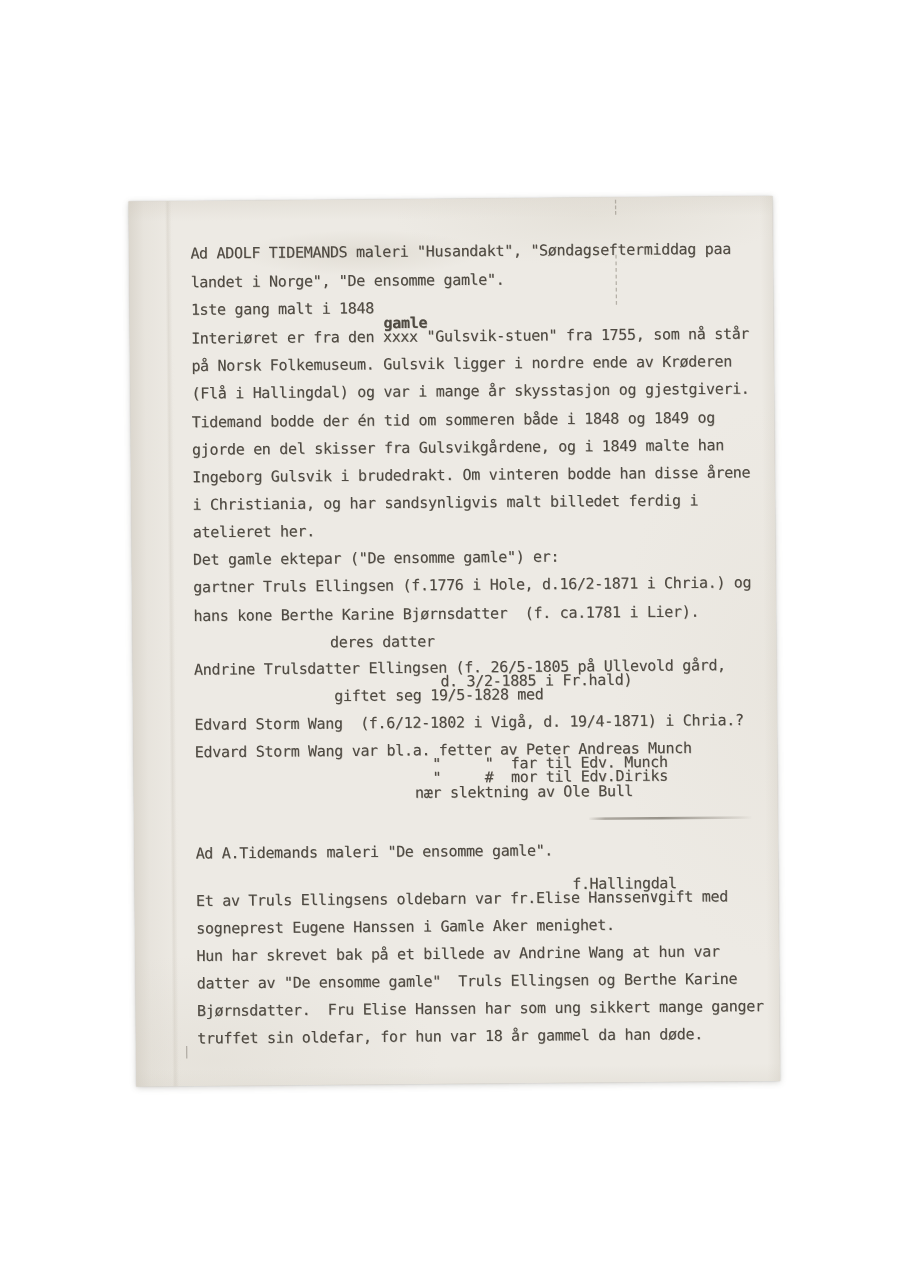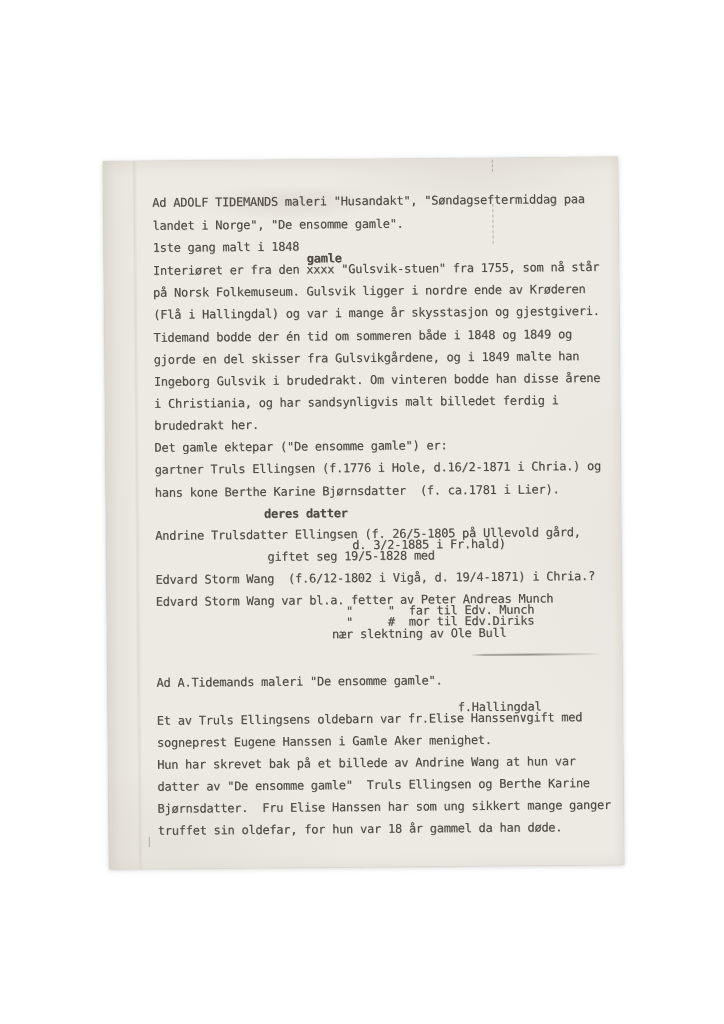--- a/index.html
+++ b/index.html
@@ -81,25 +81,25 @@
       <div class="tw-line" style="left: 49px; top: 59px;">landet i Norge", "De ensomme gamle".</div>
       <div class="tw-line" style="left: 49px; top: 81px;">1ste gang malt i 1848</div>
       <div class="tw-line" style="left: 203px; top: 93px; font-weight: bold;">gamle</div>
       <div class="tw-line" style="left: 49px; top: 104px;">Interiøret er fra den xxxx "Gulsvik-stuen" fra 1755, som nå står</div>
       <div class="tw-line" style="left: 49px; top: 126px;">på Norsk Folkemuseum. Gulsvik ligger i nordre ende av Krøderen</div>
       <div class="tw-line" style="left: 49px; top: 148px;">(Flå i Hallingdal) og var i mange år skysstasjon og gjestgiveri.</div>
       <div class="tw-line" style="left: 49px; top: 171px;">Tidemand bodde der én tid om sommeren både i 1848 og 1849 og</div>
       <div class="tw-line" style="left: 49px; top: 193px;">gjorde en del skisser fra Gulsvikgårdene, og i 1849 malte han</div>
       <div class="tw-line" style="left: 49px; top: 215px;">Ingeborg Gulsvik i brudedrakt. Om vinteren bodde han disse årene</div>
       <div class="tw-line" style="left: 49px; top: 237px;">i Christiania, og har sandsynligvis malt billedet ferdig i</div>
-      <div class="tw-line" style="left: 49px; top: 259px;">brudedrakt her.</div>
+      <div class="tw-line" style="left: 49px; top: 259px;">atelieret her.</div>
       <div class="tw-line" style="left: 49px; top: 281px;">Det gamle ektepar ("De ensomme gamle") er:</div>
       <div class="tw-line" style="left: 49px; top: 303px;">gartner Truls Ellingsen (f.1776 i Hole, d.16/2-1871 i Chria.) og</div>
       <div class="tw-line" style="left: 49px; top: 326px;">hans kone Berthe Karine Bjørnsdatter  (f. ca.1781 i Lier).</div>
-      <div class="tw-line" style="left: 158px; top: 348px; font-weight: bold;">deres datter</div>
+      <div class="tw-line" style="left: 158px; top: 348px;">deres datter</div>
       <div class="tw-line" style="left: 49px; top: 369px;">Andrine Trulsdatter Ellingsen (f. 26/5-1805 på Ullevold gård,</div>
       <div class="tw-line" style="left: 246px; top: 380px;">d. 3/2-1885 i Fr.hald)</div>
       <div class="tw-line" style="left: 161px; top: 391px;">giftet seg 19/5-1828 med</div>
       <div class="tw-line" style="left: 49px; top: 413px;">Edvard Storm Wang  (f.6/12-1802 i Vigå, d. 19/4-1871) i Chria.?</div>
       <div class="tw-line" style="left: 49px; top: 435px;">Edvard Storm Wang var bl.a. fetter av Peter Andreas Munch</div>
       <div class="tw-line" style="left: 239px; top: 446px;">"     "  far til Edv. Munch</div>
       <div class="tw-line" style="left: 239px; top: 457px;">"     #  mor til Edv.Diriks</div>
       <div class="tw-line" style="left: 225px; top: 469px;">nær slektning av Ole Bull</div>
       <div class="tw-line" style="left: 49px; top: 516px;">Ad A.Tidemands maleri "De ensomme gamle".</div>
       <div class="tw-line" style="left: 350px; top: 543px;">f.Hallingdal</div>

